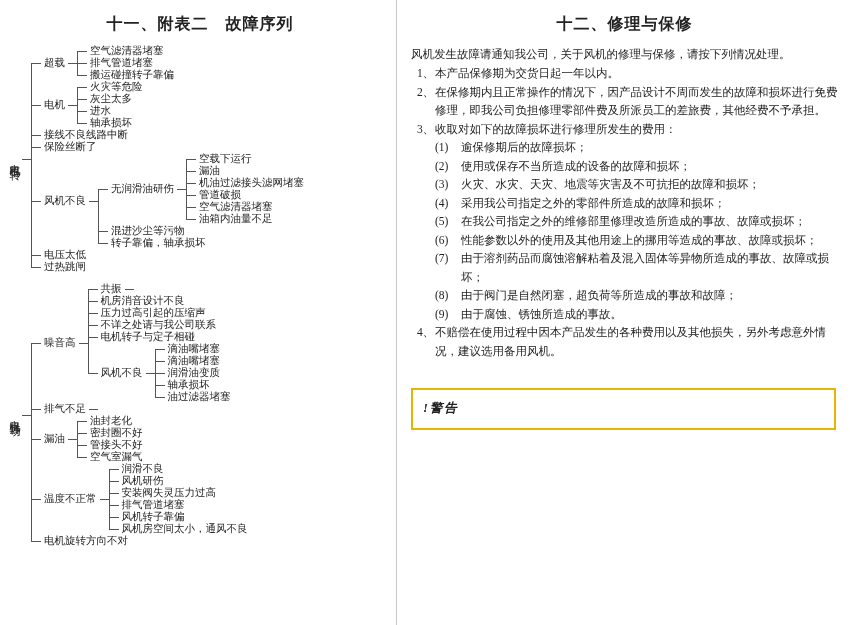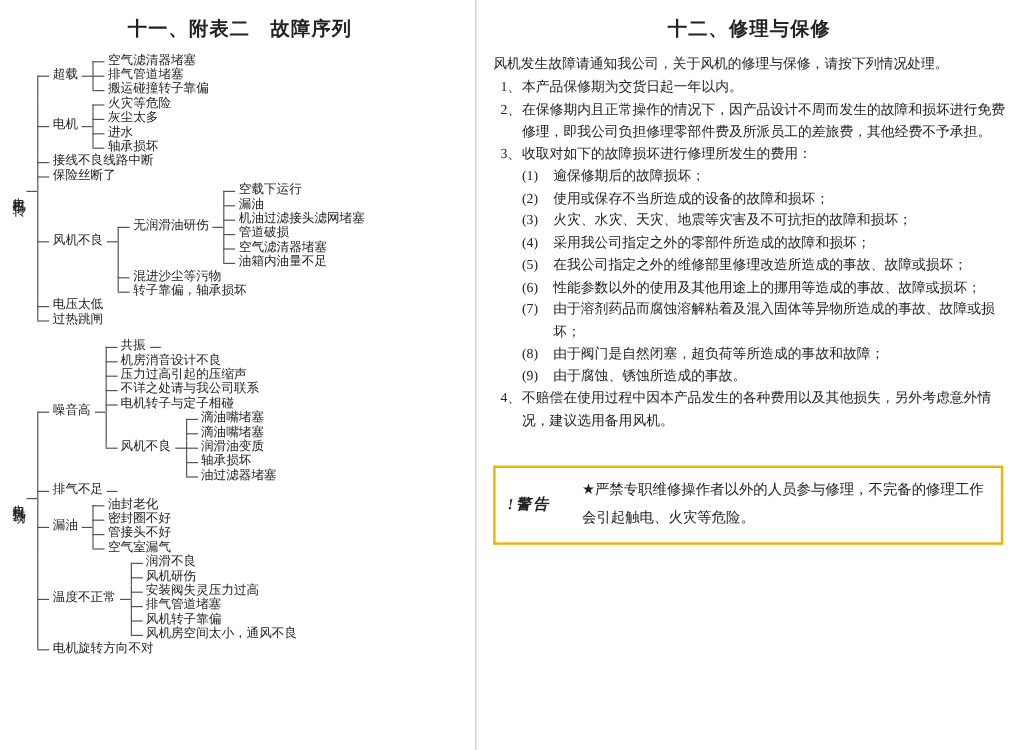--- a/index.html
+++ b/index.html
@@ -398,17 +398,16 @@
         </div>
         <div>
           <div class="witem">
             <span class="wnum">4、</span>
             <span class="wtext">不赔偿在使用过程中因本产品发生的各种费用以及其他损失，另外考虑意外情况，建议选用备用风机。</span>
           </div>
         </div>
       </div>
     <div class="warnbox">
       <span class="warnlabel">!警告</span>
-      <span class="warntext">★严禁专职维修操作者以外的人员参与修理，不完备的修理工作会引起触电、火灾等危险。</span>
     </div>
   </div>
 
 </div>
 
 </body></html>

